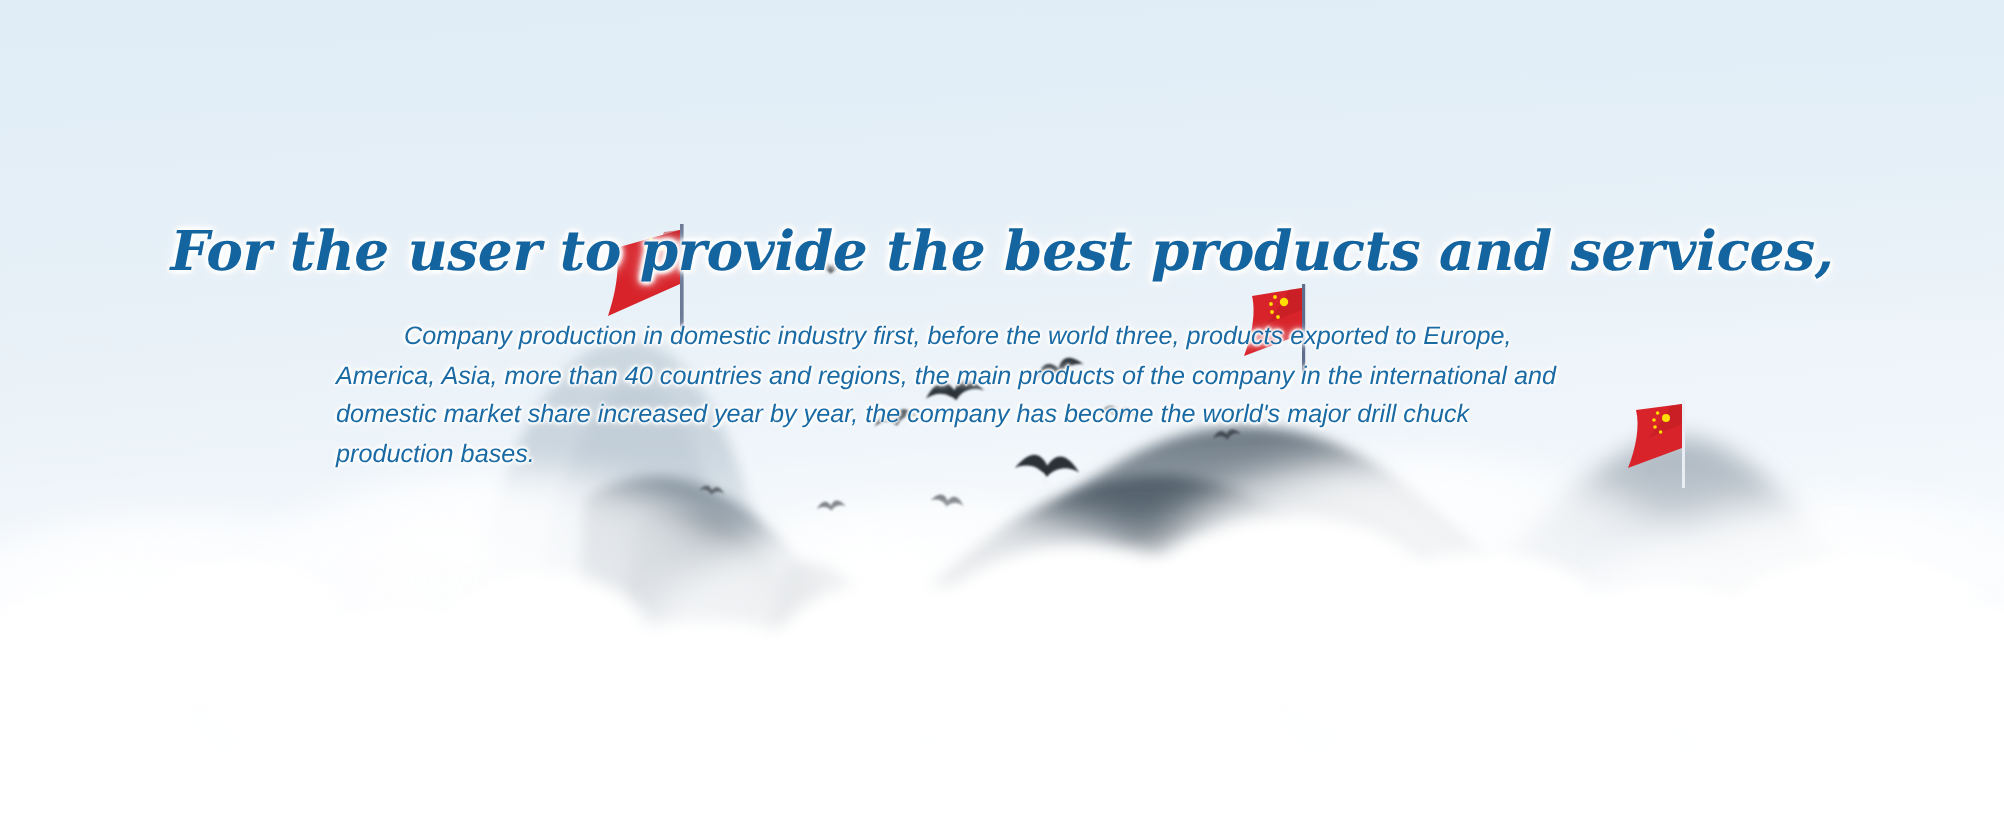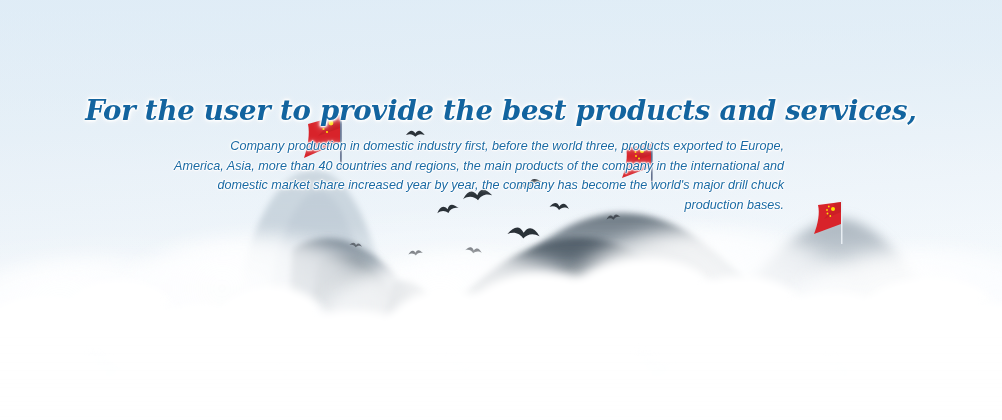--- a/index.html
+++ b/index.html
@@ -64,21 +64,21 @@
   }
 
   
   .text-wrap {
     position: absolute;
     left: 0;
     top: 94px;
     width: 1002px;
   }
   .headline {
-    margin: 0;
+    margin: 16px;
     text-align: center;
     font-family: "DejaVu Serif", "Liberation Serif", serif;
     font-style: italic;
     font-weight: bold;
     font-size: 27.5px;
     line-height: 33px;
     letter-spacing: -0.2px;
     color: #13649f;
     text-shadow:
       0 0 4px #ffffff, 0 0 4px #ffffff, 0 0 8px #ffffff,
@@ -95,21 +95,20 @@
     font-family: "Liberation Sans", sans-serif;
     font-style: italic;
     font-size: 12.6px;
     line-height: 19.6px;
     color: #1a6aa4;
     text-indent: 34px;
     text-shadow:
       0 0 3px #ffffff, 0 0 3px #ffffff, 0 0 6px #ffffff,
       1px 0 1px rgba(255,255,255,0.95), -1px 0 1px rgba(255,255,255,0.95),
       0 1px 1px rgba(255,255,255,0.95), 0 -1px 1px rgba(255,255,255,0.95);
-    text-align: right;
   }
 </style>
 </head>
 <body>
 
 <div id="banner">
 
   <div class="sky-haze"></div>
 
   <svg class="scenery" viewBox="0 0 1002 420" preserveAspectRatio="none" xmlns="http://www.w3.org/2000/svg">

